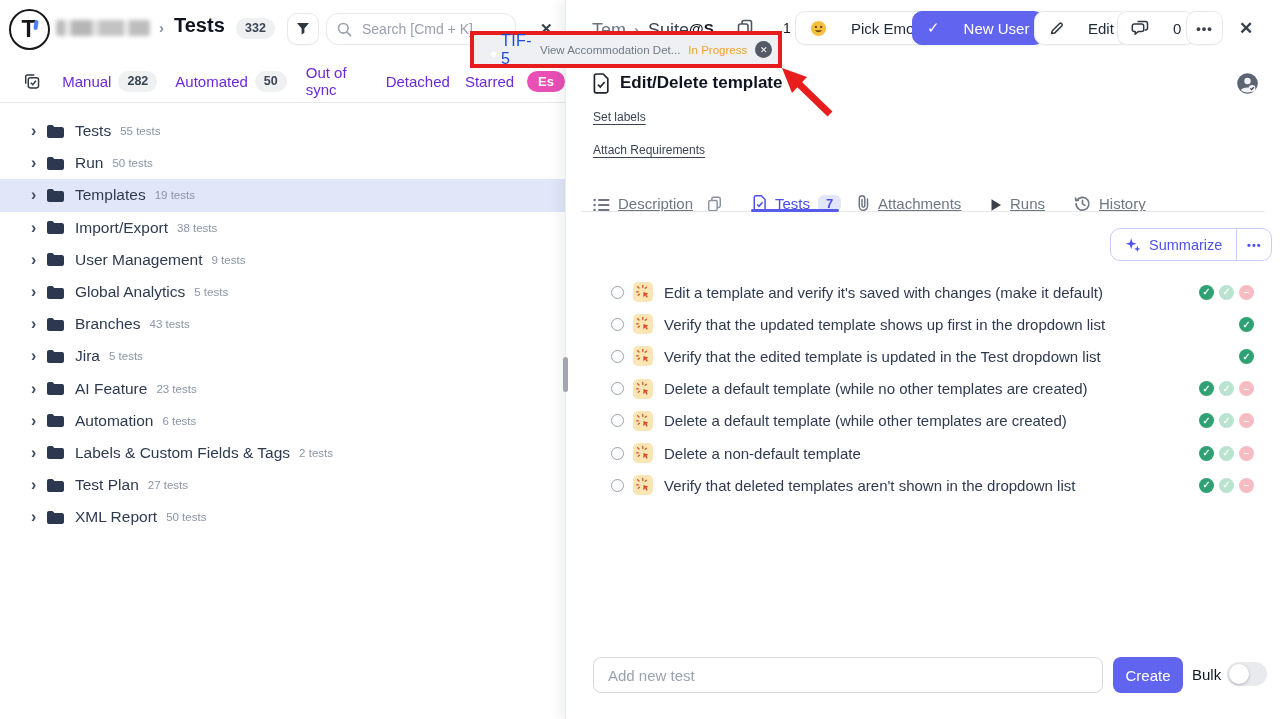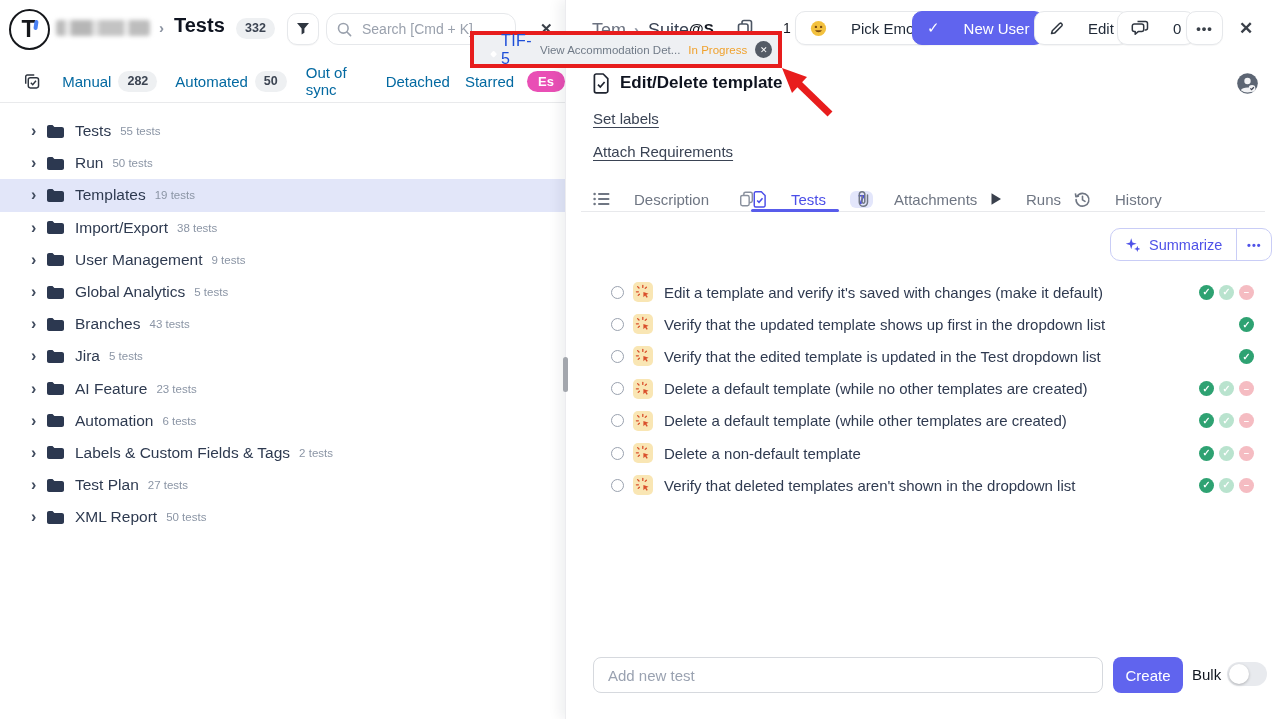--- a/index.html
+++ b/index.html
@@ -33,21 +33,21 @@
   .plain-x { color:#3a4049; font-size:15px; font-weight:600; }
 
   .btn { display:inline-flex; align-items:center; justify-content:center; gap:24px; border:1px solid #e6e8eb;
          border-radius:10px; background:#fff; font-size:15px; color:#1f2937; height:34px; padding:0 14px;
          box-shadow:0 1px 1px rgba(0,0,0,.04); white-space:nowrap; }
   .btn.primary { background:#6064ee; border-color:#6064ee; color:#fff; }
   .more-dots { font-size:13px; letter-spacing:1px; color:#3a4049; font-weight:700; }
 
   
   .row2 { left:0; top:60px; width:565px; height:42px; display:flex; align-items:center; }
-  .row2 .lbl { font-size:15px; color:#0369a1; }
+  .row2 .lbl { font-size:15px; color:#6d28d9; }
   .row2-line { left:0; top:102px; width:565px; height:1px; background:#e9eaec; }
   .badge-pink { background:#e94fb5; color:#fff; font-size:13px; font-weight:700; border-radius:12px;
          padding:3px 11px; }
 
   
   .tree { left:0; top:115px; width:565px; margin:0; padding:0; list-style:none; }
   .tree li { height:32.2px; display:flex; align-items:center; padding-left:31px; cursor:default; }
   .tree li.selected { background:#e2e6f9; }
   .chev { width:16px; color:#3f4a5d; font-size:16px; font-weight:700; line-height:1; }
   .t-label { margin-left:11px; font-size:15.5px; color:#2e3a50; font-weight:500; }
@@ -58,23 +58,23 @@
   
   .panel-bg { left:565px; top:0; width:715px; height:719px; background:#fff; z-index:2;
          border-left:1px solid #ececef; box-shadow:-5px 0 12px rgba(15,23,42,.07); }
   .z3 { z-index:3; }
   .crumb-txt { font-size:18px; color:#6b7280; }
   .crumb-bold { font-size:15px; color:#11161f; font-weight:700; }
   .diamond { width:12px; height:12px; background:#2d7de4; transform:rotate(45deg); border-radius:2px; position:relative; }
   .diamond::after { content:""; position:absolute; left:3.5px; top:3.5px; width:5px; height:5px; background:#fff; border-radius:1px; }
 
   .panel-title { font-size:17px; font-weight:700; color:#0f1420; }
-  .link-u { font-size:15px; color:#3a4354; text-decoration:underline; text-underline-offset:3px; }
-
-  .tab { display:flex; align-items:center; gap:24px; font-size:15px; color:#6f7683; height:26px; }
+  .link-u { font-size:12px; color:#3a4354; text-decoration:underline; text-underline-offset:3px; }
+
+  .tab { display:flex; align-items:flex-end; gap:8px; font-size:15px; color:#6f7683; height:26px;text-decoration:underline; }
   .tab.active { color:#4b4ee8; font-weight:500; }
   .tab-badge { background:#e3e6fb; color:#4b4ee8; font-size:13px; border-radius:6px; padding:1px 8px; font-weight:600; }
   .tabs-line { left:581px; top:211px; width:684px; height:1px; background:#e8e9ec; z-index:3; }
   .tab-underline { left:751px; top:209px; width:88px; height:3px; background:#585ceb; border-radius:2px; z-index:3; }
 
   .summarize { left:1110px; top:228px; height:33px; display:flex; align-items:stretch; border:1px solid #c9cdf6;
          border-radius:10px; background:#fff; z-index:3; overflow:hidden; }
   .summarize .seg1 { display:flex; align-items:center; gap:8px; padding:0 14px; color:#4f52e8; font-size:14.5px; font-weight:500; }
   .summarize .sep { width:1px; background:#c9cdf6; }
   .summarize .seg2 { width:34px; display:flex; align-items:center; justify-content:center; color:#4f52e8; }

